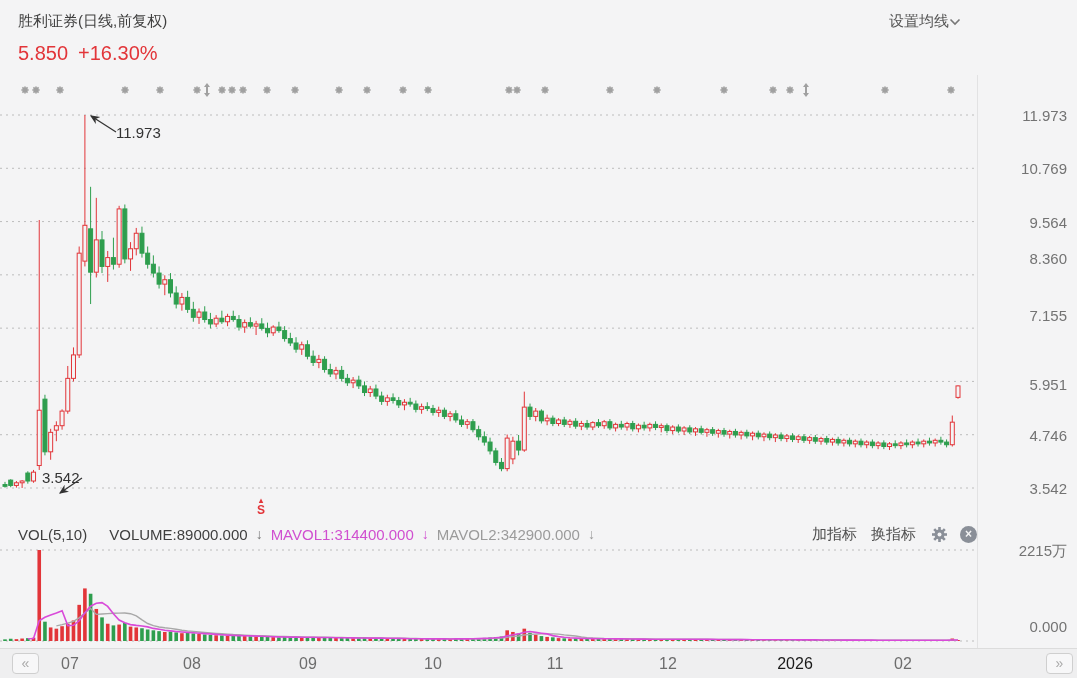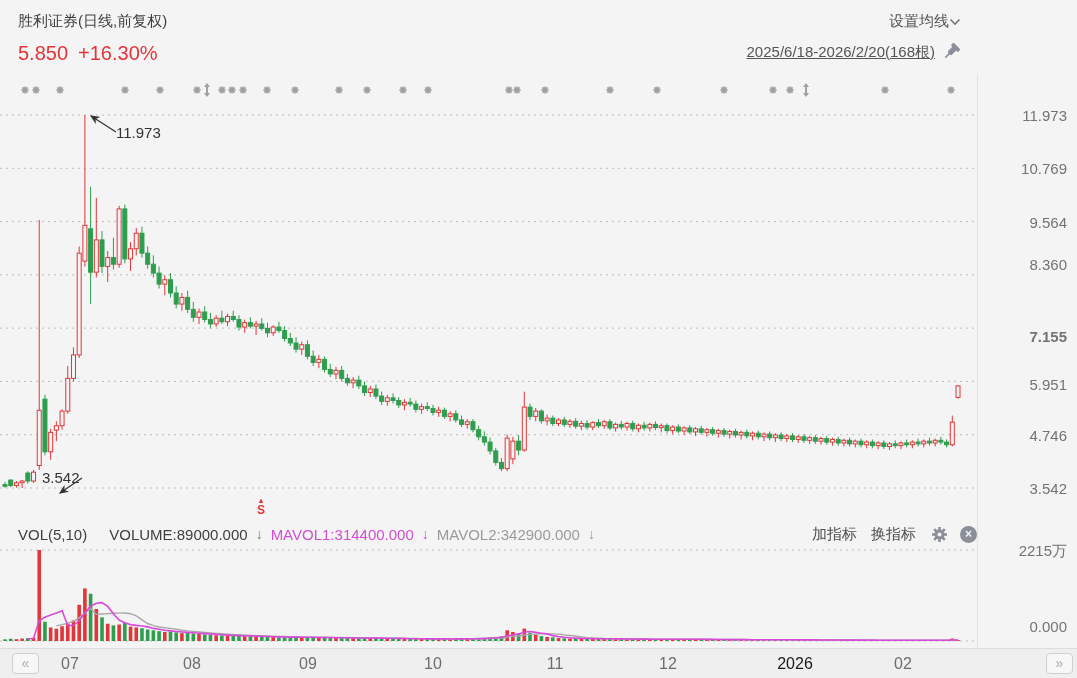--- a/index.html
+++ b/index.html
@@ -50,30 +50,20 @@
 
   <div class="hdr-title">胜利证券(日线,前复权)</div>
   <div class="hdr-price">
     <span>5.850</span><span>+16.30%</span>
   </div>
   <div class="hdr-right-1">
     <span>设置均线</span>
     <svg width="12" height="8" viewBox="0 0 12 8">
         <polyline points="1.5,1.5 6,6 10.5,1.5" fill="none" stroke="#777" stroke-width="1.6"></polyline>
       </svg>
-  </div>
-  <div class="hdr-right-2">
-    <span class="date-range">2025/6/18-2026/2/20(168根)</span>
-    <svg width="20" height="20" viewBox="0 0 20 20">
-      <g transform="rotate(45 10 10)" fill="#8a8f98" stroke="#8a8f98">
-        <rect x="5.5" y="2" width="9" height="3" rx="1"></rect>
-        <rect x="7.8" y="4" width="4.4" height="8" rx="1"></rect>
-        <path d="M10 12 L10 18" stroke-width="1.6" fill="none"></path>
-      </g>
-    </svg>
   </div>
 
   <svg id="priceChart" width="977" height="443" viewBox="0 0 977 443">
       <defs>
         <marker id="arw" markerWidth="9" markerHeight="8" refX="7" refY="3.5" orient="auto">
           <path d="M8 3.5 L0 0 L2.5 3.5 L0 7 Z" fill="#333333"></path>
         </marker>
       </defs>
       <line x1="0" y1="40" x2="977" y2="40" stroke="#bcbcbc" stroke-width="1" stroke-dasharray="2 4"></line>
       <line x1="0" y1="93.28571428571428" x2="977" y2="93.28571428571428" stroke="#bcbcbc" stroke-width="1" stroke-dasharray="2 4"></line>
@@ -810,22 +800,22 @@
       <rect x="950.4934131736527" y="90.53498871331828" width="3.6" height="2.4650112866817153" fill="#e23539"></rect>
       <rect x="956.1999999999999" y="92" width="3.6" height="1" fill="#e23539"></rect>
       <polyline points="56.4,77.9 62.1,76.6 67.8,75.1 73.5,73.3 79.2,69.9 84.9,64.9 90.6,60.5 96.3,66.4 102.0,66.0 107.7,65.6 113.4,65.3 119.1,65.1 124.8,65.0 130.5,65.7 136.3,67.9 142.0,71.9 147.7,75.5 153.4,77.6 159.1,79.0 164.8,79.8 170.5,80.4 176.2,81.2 181.9,82.2 187.6,82.9 193.3,83.4 199.0,84.0 204.7,84.5 210.4,85.0 216.1,85.4 221.9,85.7 227.6,86.1 233.3,86.5 239.0,86.7 244.7,87.1 250.4,87.4 256.1,87.6 261.8,87.8 267.5,88.0 273.2,88.2 278.9,88.4 284.6,88.5 290.3,88.6 296.0,88.8 301.7,89.0 307.4,89.1 313.2,89.2 318.9,89.3 324.6,89.3 330.3,89.4 336.0,89.4 341.7,89.5 347.4,89.6 353.1,89.7 358.8,89.8 364.5,89.8 370.2,89.9 375.9,89.9 381.6,90.0 387.3,90.1 393.0,90.1 398.8,90.2 404.5,90.3 410.2,90.4 415.9,90.5 421.6,90.6 427.3,90.6 433.0,90.7 438.7,90.8 444.4,90.8 450.1,90.9 455.8,90.9 461.5,90.9 467.2,90.9 472.9,90.9 478.6,90.8 484.4,90.7 490.1,90.5 495.8,90.4 501.5,90.1 507.2,89.2 512.9,88.5 518.6,88.0 524.3,87.0 530.0,86.4 535.7,86.1 541.4,85.9 547.1,85.9 552.8,85.9 558.5,86.1 564.2,86.9 570.0,87.5 575.7,88.0 581.4,89.0 587.1,89.6 592.8,90.0 598.5,90.2 604.2,90.5 609.9,90.6 615.6,90.7 621.3,90.8 627.0,90.8 632.7,90.9 638.4,90.9 644.1,91.0 649.8,91.0 655.6,91.1 661.3,91.1 667.0,91.2 672.7,91.2 678.4,91.2 684.1,91.2 689.8,91.3 695.5,91.3 701.2,91.3 706.9,91.3 712.6,91.4 718.3,91.4 724.0,91.4 729.7,91.5 735.4,91.5 741.1,91.5 746.9,91.6 752.6,91.6 758.3,91.6 764.0,91.7 769.7,91.7 775.4,91.7 781.1,91.7 786.8,91.8 792.5,91.8 798.2,91.8 803.9,91.8 809.6,91.9 815.3,91.9 821.0,91.9 826.7,91.9 832.5,91.9 838.2,92.0 843.9,92.0 849.6,92.0 855.3,92.0 861.0,92.1 866.7,92.1 872.4,92.1 878.1,92.1 883.8,92.1 889.5,92.1 895.2,92.2 900.9,92.2 906.6,92.2 912.3,92.2 918.1,92.2 923.8,92.2 929.5,92.2 935.2,92.3 940.9,92.3 946.6,92.3 952.3,92.1 958.0,92.1" fill="none" stroke="#a8a8a8" stroke-width="1.4"></polyline>
       <polyline points="27.8,90.8 33.5,90.5 39.2,72.7 44.9,69.2 50.7,67.0 56.4,65.1 62.1,62.8 67.8,77.6 73.5,77.3 79.2,72.8 84.9,64.7 90.6,58.2 96.3,55.3 102.0,54.7 107.7,58.4 113.4,65.8 119.1,72.0 124.8,74.8 130.5,76.6 136.3,77.4 142.0,78.0 147.7,78.9 153.4,80.4 159.1,81.3 164.8,82.2 170.5,82.9 176.2,83.5 181.9,84.0 187.6,84.4 193.3,84.7 199.0,85.2 204.7,85.6 210.4,85.9 216.1,86.4 221.9,86.8 227.6,87.1 233.3,87.4 239.0,87.6 244.7,87.7 250.4,87.9 256.1,88.1 261.8,88.2 267.5,88.5 273.2,88.7 278.9,88.9 284.6,89.0 290.3,89.1 296.0,89.1 301.7,89.2 307.4,89.2 313.2,89.3 318.9,89.5 324.6,89.5 330.3,89.5 336.0,89.7 341.7,89.7 347.4,89.8 353.1,89.9 358.8,90.0 364.5,90.0 370.2,90.1 375.9,90.1 381.6,90.1 387.3,90.2 393.0,90.3 398.8,90.4 404.5,90.5 410.2,90.7 415.9,90.7 421.6,90.8 427.3,90.9 433.0,90.9 438.7,90.9 444.4,90.9 450.1,91.0 455.8,90.9 461.5,90.9 467.2,90.9 472.9,90.8 478.6,90.6 484.4,90.4 490.1,90.2 495.8,89.8 501.5,89.4 507.2,87.9 512.9,86.7 518.6,85.9 524.3,84.2 530.0,83.5 535.7,84.4 541.4,85.2 547.1,85.9 552.8,87.6 558.5,88.6 564.2,89.3 570.0,89.8 575.7,90.1 581.4,90.4 587.1,90.5 592.8,90.6 598.5,90.7 604.2,90.8 609.9,90.8 615.6,90.9 621.3,90.9 627.0,91.0 632.7,91.0 638.4,91.1 644.1,91.1 649.8,91.2 655.6,91.2 661.3,91.3 667.0,91.2 672.7,91.3 678.4,91.2 684.1,91.3 689.8,91.3 695.5,91.3 701.2,91.3 706.9,91.4 712.6,91.4 718.3,91.5 724.0,91.5 729.7,91.6 735.4,91.6 741.1,91.6 746.9,91.6 752.6,91.7 758.3,91.7 764.0,91.7 769.7,91.7 775.4,91.8 781.1,91.8 786.8,91.8 792.5,91.8 798.2,91.9 803.9,91.9 809.6,91.9 815.3,91.9 821.0,92.0 826.7,92.0 832.5,92.0 838.2,92.0 843.9,92.1 849.6,92.1 855.3,92.1 861.0,92.1 866.7,92.1 872.4,92.1 878.1,92.2 883.8,92.2 889.5,92.2 895.2,92.2 900.9,92.2 906.6,92.2 912.3,92.2 918.1,92.2 923.8,92.3 929.5,92.3 935.2,92.3 940.9,92.3 946.6,92.3 952.3,92.0 958.0,92.0" fill="none" stroke="#d94ad9" stroke-width="1.6"></polyline>
     </svg>
 
   <div class="axis-panel" id="axisPanel">
       <div class="axis-label" style="top: 40px;">11.973</div>
       <div class="axis-label" style="top: 93.2857px;">10.769</div>
       <div class="axis-label" style="top: 146.571px;">9.564</div>
-      <div class="axis-label" style="top: 189px; margin-left: 41px;">8.360</div>
-      <div class="axis-label" style="top: 261px; font-weight: bold;">7.155</div>
+      <div class="axis-label" style="top: 183px; margin-left: 41px;">8.360</div>
+      <div class="axis-label" style="top: 240px;">7.155</div>
       <div class="axis-label" style="top: 309px;">5.951</div>
       <div class="axis-label" style="top: 359.714px;">4.746</div>
       <div class="axis-label" style="top: 413px;">3.542</div>
       <div class="axis-label" style="top: 476px;">2215万</div>
       <div class="axis-label" style="top: 551px;">0.000</div>
     </div>
 
   <div class="bottom-bar" id="bottomBar">
     <div class="nav-btn left">«</div>
     <div class="nav-btn right">»</div>

